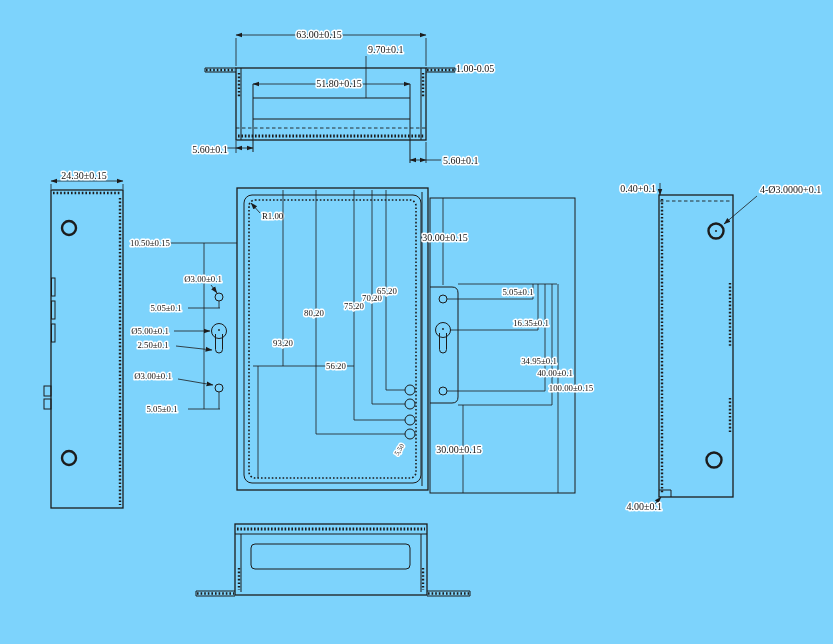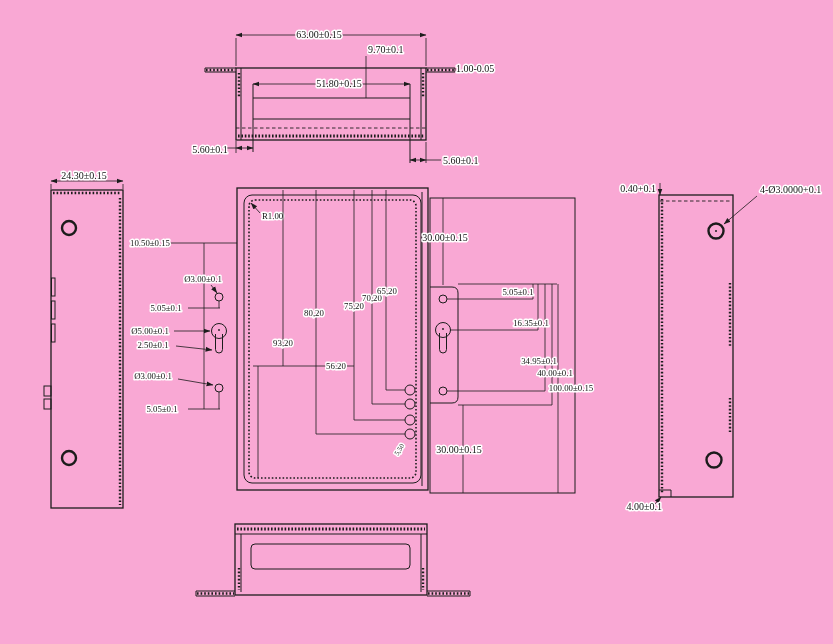--- a/index.html
+++ b/index.html
@@ -1,16 +1,16 @@
 <!DOCTYPE html>
 <html><head>
 <meta charset="utf-8">
 <style>
   html,body{margin:0;padding:0;background:#ffffff;}
-  .stage{width:833px;height:644px;background:#f9a8d4;position:relative;overflow:hidden;}
+  .stage{width:833px;height:644px;background:#7dd3fc;position:relative;overflow:hidden;}
   svg{display:block;}
   .ol{fill:none;stroke:#1c1c1c;stroke-width:1.3;}        
   .ol2{fill:none;stroke:#1c1c1c;stroke-width:1;}
   .thin{fill:none;stroke:#1c1c1c;stroke-width:0.8;}      
   .dash{fill:none;stroke:#1c1c1c;stroke-width:0.9;stroke-dasharray:3.5,2.5;}
   .hatch{fill:none;stroke:#1c1c1c;stroke-width:3.2;stroke-dasharray:1.6,1.8;}
   .hatch2{fill:none;stroke:#1c1c1c;stroke-width:2.4;stroke-dasharray:1.6,2;}
   .hole{fill:none;stroke:#1c1c1c;stroke-width:2.4;}
   .dim{font-family:"Liberation Serif","DejaVu Serif",serif;font-size:10px;fill:#141414;
        paint-order:stroke;stroke:#ffffff;stroke-width:3px;stroke-linejoin:round;}

